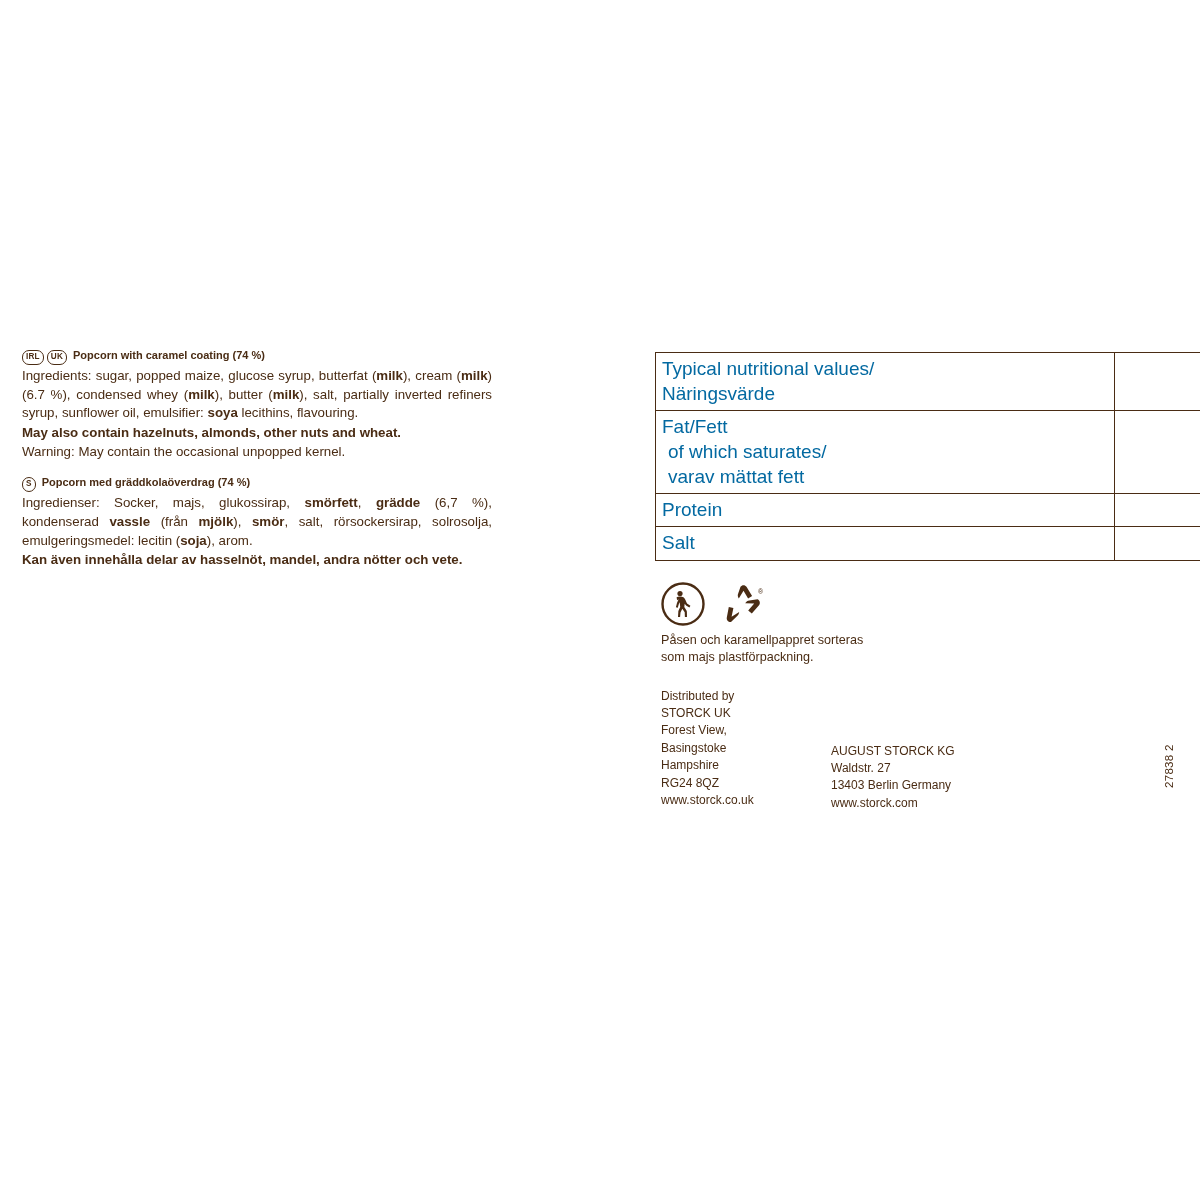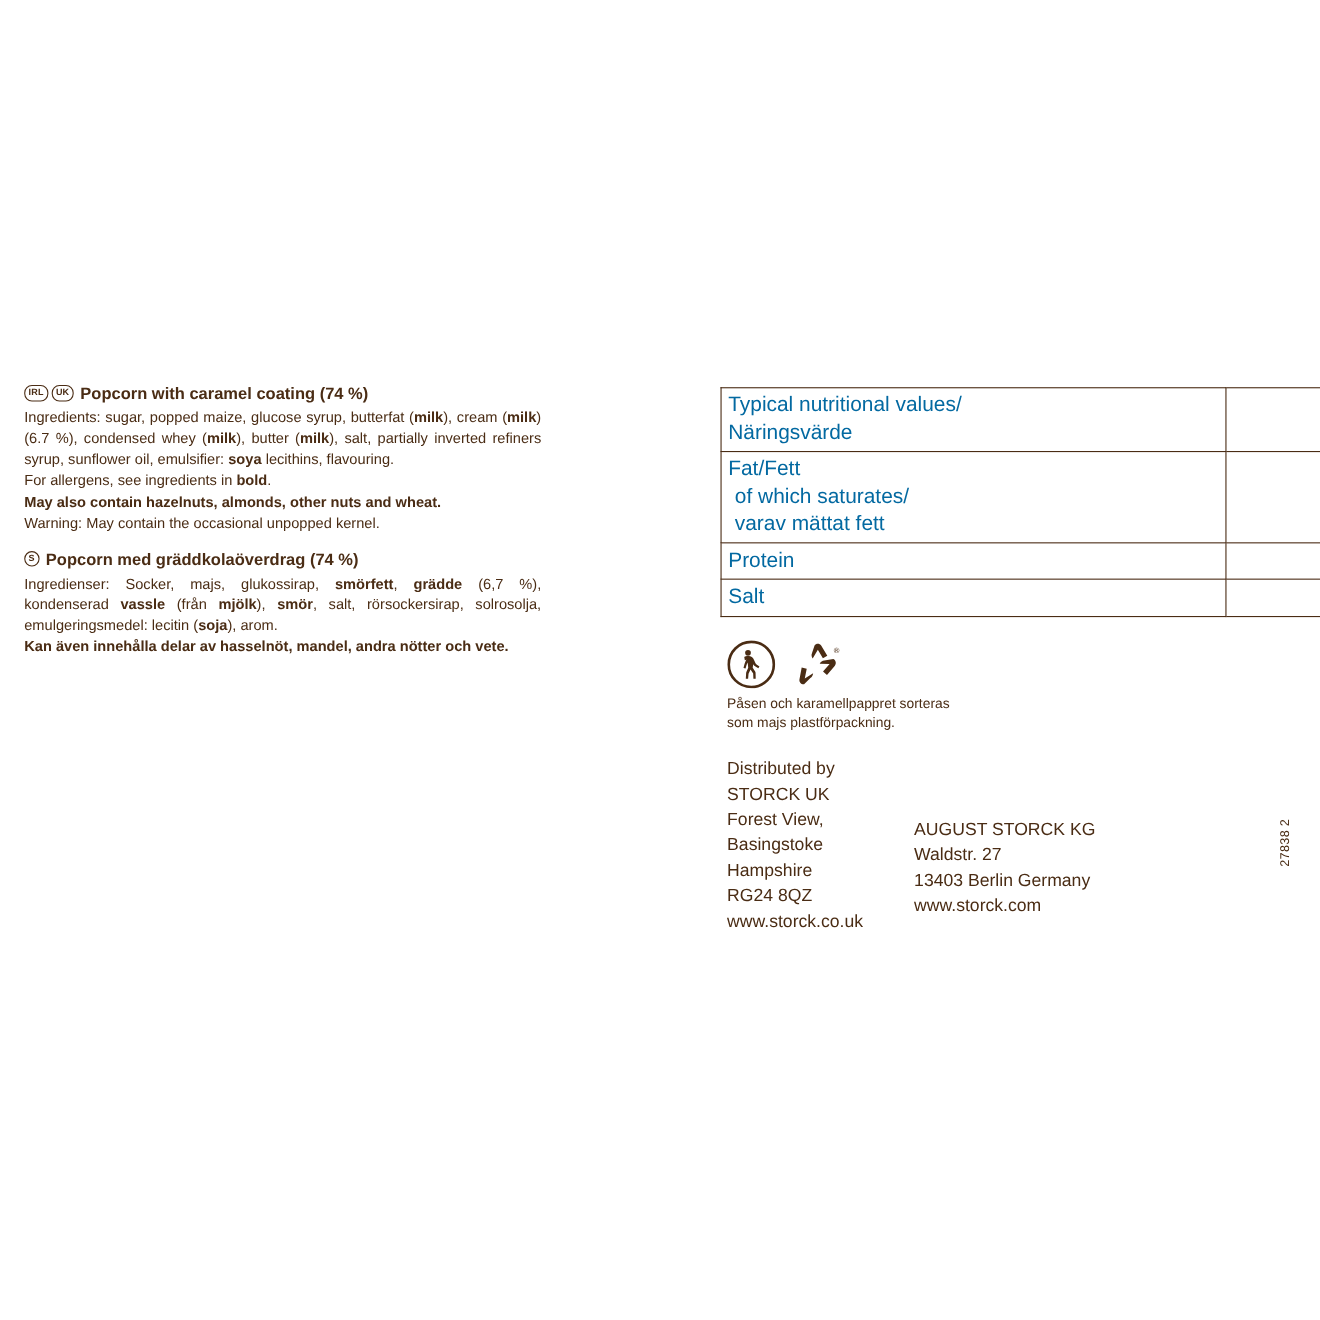--- a/index.html
+++ b/index.html
@@ -48,21 +48,21 @@
     font-size: 8.2px;
     line-height: 1;
     padding: 2px 3px 2.5px 3px;
     letter-spacing: .2px;
     font-weight: 700;
     color: #4a2c14;
     white-space: nowrap;
   }
   .prod-title {
     font-weight: 700;
-    font-size: 15px;
+    font-size: 11px;
   }
   .para {
     text-align: justify;
     margin: 0;
   }
   .para.nojust { text-align: left; }
   .bold { font-weight: 700; }
   .block-gap { height: 13px; }
   .warn-bold {
     font-weight: 700;
@@ -116,21 +116,21 @@
     margin-left: 6px;
     font-size: 12.6px;
     line-height: 1.35;
     color: #4a2c14;
   }
 
   .addr-wrap {
     margin-top: 22px;
     margin-left: 6px;
     position: relative;
-    font-size: 16px;
+    font-size: 12px;
     line-height: 1.45;
     color: #4a2c14;
   }
   .addr-col-a {
     display: inline-block;
     vertical-align: top;
     width: 170px;
   }
   .addr-col-b {
     display: inline-block;
@@ -160,21 +160,20 @@
     <div class="lang-line">
       <span class="flagtags">
         <span class="flagtag">IRL</span>
         <span class="flagtag">UK</span>
       </span>
       <span class="prod-title">Popcorn with caramel coating (74 %)</span>
     </div>
 
     <p class="para"><span>Ingredients:</span><span> sugar, popped maize, glucose syrup, butterfat (</span><span class="bold">milk</span><span>), cream (</span><span class="bold">milk</span><span>) (6.7 %), condensed whey (</span><span class="bold">milk</span><span>), butter (</span><span class="bold">milk</span><span>), salt, partially inverted refiners syrup, sunflower oil, emulsifier: </span><span class="bold">soya</span><span> lecithins, flavouring.</span></p>
 
-    <p class="para nojust"><span>For allergens, see ingredients in </span><span class="bold">bold</span><span>.</span></p>
 
     <p class="para nojust warn-bold">May also contain hazelnuts, almonds, other nuts and wheat.</p>
 
     <p class="para nojust">Warning: May contain the occasional unpopped kernel.</p>
 
     <div class="block-gap"></div>
 
     <div class="lang-line">
       <span class="flagtags">
         <span class="flagtag">S</span>

